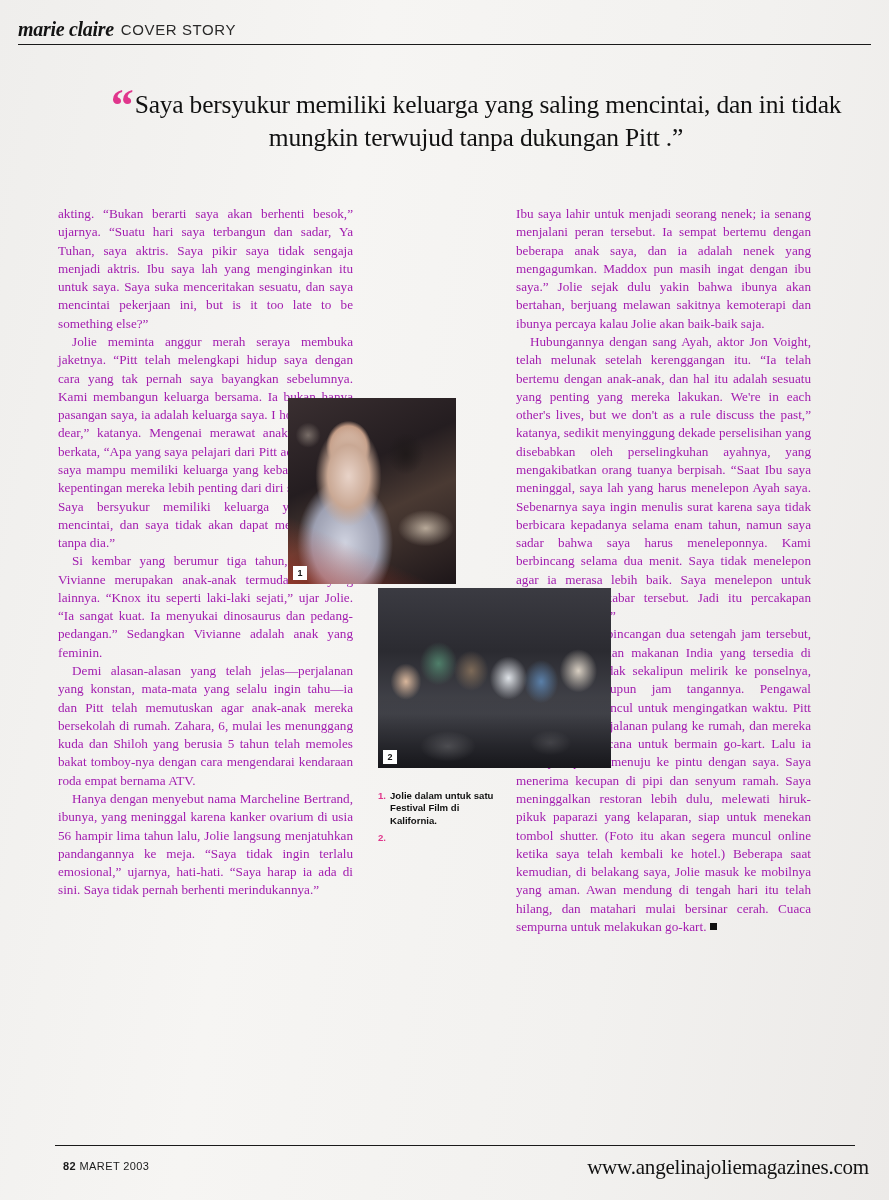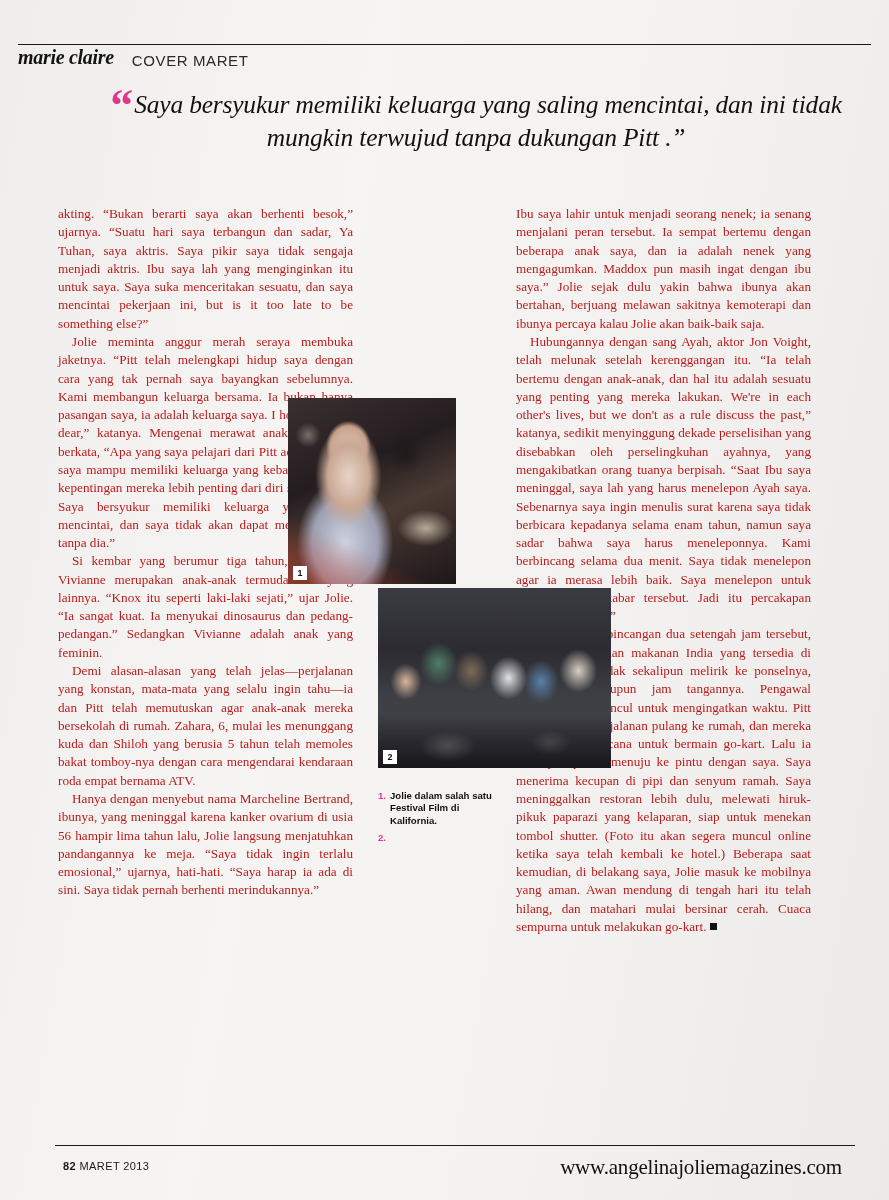--- a/index.html
+++ b/index.html
@@ -26,23 +26,22 @@
     pointer-events: none;
   }
   .page > * { position: relative; z-index: 1; }
 
   
   .masthead {
     position: absolute;
     top: 18px;
     left: 18px;
     display: flex;
-    align-items: flex-end;
-    gap: 18px;
-    margin-top: 28px;
+    align-items: center;
+    gap: 7px;
   }
   .brand {
     font-family: "Liberation Serif", serif;
     font-weight: bold;
     font-style: italic;
     font-size: 20px;
     letter-spacing: -0.3px;
     color: #131313;
   }
   .cover-story {
@@ -74,35 +73,34 @@
     font-weight: bold;
     color: #e0368c;
     line-height: 0;
     position: relative;
     top: 8px;
     margin-right: 4px;
     letter-spacing: -3px;
   }
   .pullquote .qtext {
     font-family: "Liberation Serif", serif;
-    font-style: italic;
     font-size: 25.5px;
     line-height: 1.30;
     color: #111;
     letter-spacing: -0.2px;
   }
 
   
   .col {
     position: absolute;
     top: 205px;
     width: 295px;
     font-size: 13.2px;
     line-height: 1.385;
-    color: #b91c1c;
+    color: #a21caf;
     text-align: justify;
     hyphens: auto;
   }
   .col.left { left: 58px; }
   .col.right { left: 508px; margin-left: 8px; }
   .col p { margin: 0; text-indent: 14px; }
   .col p.first { text-indent: 0; }
 
   
   .photo {
@@ -207,21 +205,21 @@
     left: 55px;
     font-family: "Liberation Sans", sans-serif;
     font-size: 11px;
     color: #1a1a1a;
     letter-spacing: 0.4px;
   }
   .folio .pg { font-weight: bold; padding-left: 8px; }
   .site {
     position: absolute;
     bottom: 20px;
-    right: 47px;
+    right: 20px;
     font-family: "Liberation Serif", serif;
     font-size: 21px;
     color: #111;
     letter-spacing: -0.2px;
     margin-top: 37px;
   }
   .endmark {
     display: inline-block;
     width: 7px;
     height: 7px;
@@ -230,21 +228,21 @@
     vertical-align: 1px;
   }
 </style>
 </head>
 <body>
 
 <div class="page">
 
   <div class="masthead">
     <span class="brand">marie claire</span>
-    <span class="cover-story">COVER MARET</span>
+    <span class="cover-story">COVER STORY</span>
   </div>
   <div class="rule-top"></div>
 
   <div class="pullquote">
     <span class="qmark">“</span><span class="qtext">Saya bersyukur memiliki keluarga yang saling mencintai, dan ini tidak mungkin terwujud tanpa dukungan Pitt .”</span>
   </div>
 
   <div class="col left">
     <p class="first">akting. “Bukan berarti saya akan berhenti besok,” ujarnya. “Suatu hari saya terbangun dan sadar, Ya Tuhan, saya aktris. Saya pikir saya tidak sengaja menjadi aktris. Ibu saya lah yang menginginkan itu untuk saya. Saya suka menceritakan sesuatu, dan saya mencintai pekerjaan ini, but is it too late to be something else?”</p>
     <p>Jolie meminta anggur merah seraya membuka jaketnya. “Pitt telah melengkapi hidup saya dengan cara yang tak pernah saya bayangkan sebelumnya. Kami membangun keluarga bersama. Ia bukan hanya pasangan saya, ia adalah keluarga saya. I hold that very dear,” katanya. Mengenai merawat anak-anak, Jolie berkata, “Apa yang saya pelajari dari Pitt adalah bahwa saya mampu memiliki keluarga yang kebahagiaan dan kepentingan mereka lebih penting dari diri saya sendiri. Saya bersyukur memiliki keluarga yang saling mencintai, dan saya tidak akan dapat melakukan itu tanpa dia.”</p>
@@ -267,27 +265,27 @@
 
   <div class="photo" id="photo2">
     <div class="ph2-bg"></div>
     <div class="ph2-fg"></div>
     <span class="num">2</span>
   </div>
 
   <div class="captions">
     <div class="caption-row">
       <span class="cnum">1.</span>
-      <span class="ctext">Jolie dalam salah satu Festival Film di Kalifornia.</span>
+      <span class="ctext">Jolie dalam untuk satu Festival Film di Kalifornia.</span>
     </div>
     <div class="caption-row">
       <span class="cnum">2.</span>
     </div>
   </div>
 
   <div class="rule-bottom"></div>
   <div class="folio">
     <span class="pg">82</span>
-    <span>MARET 2013</span>
+    <span>MARET 2003</span>
   </div>
   <div class="site">www.angelinajoliemagazines.com</div>
 
 </div>
 
 </body></html>

